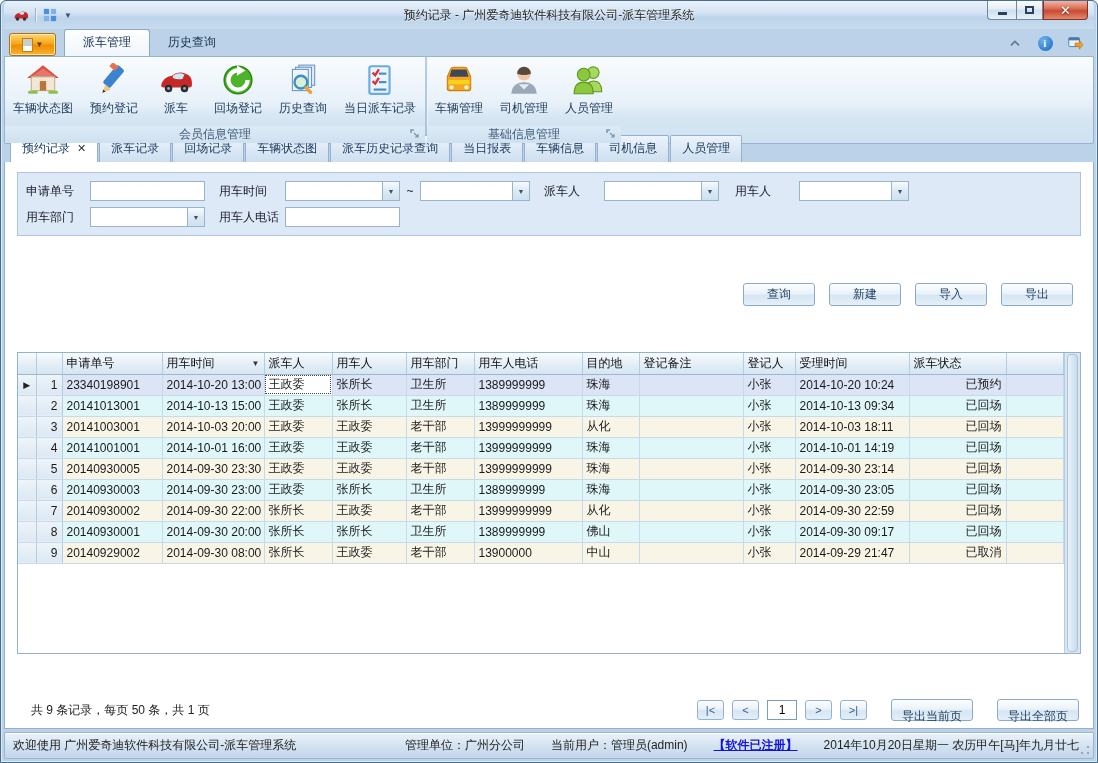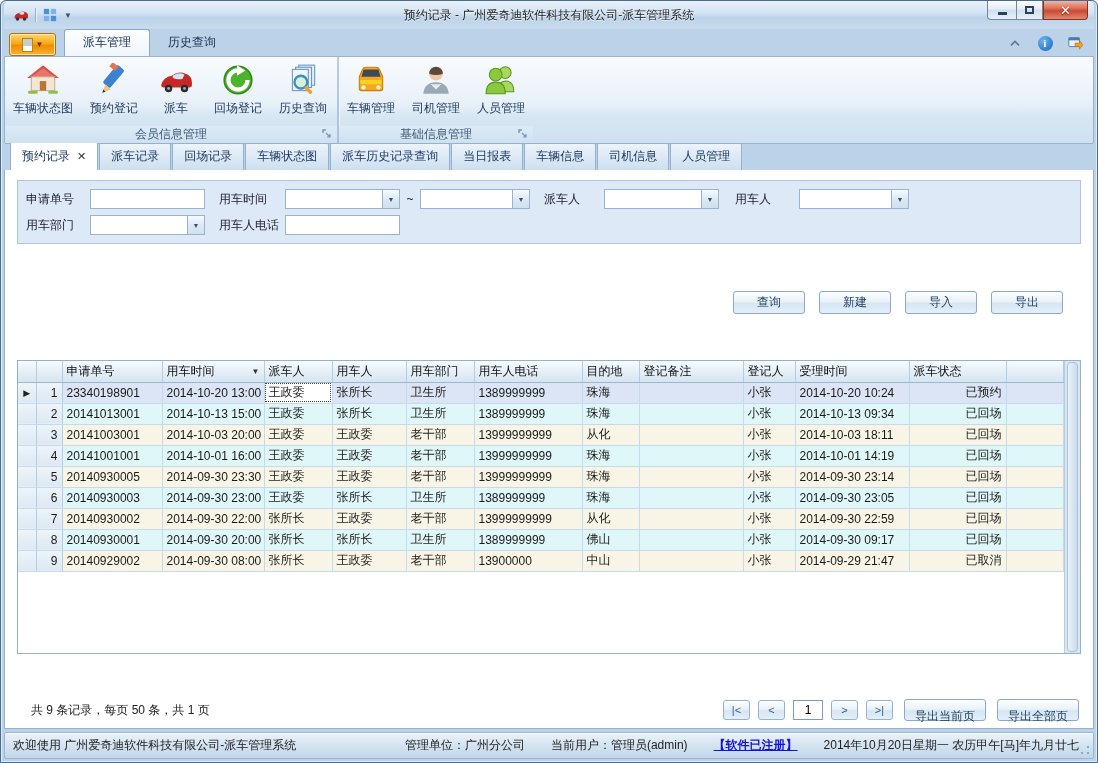--- a/index.html
+++ b/index.html
@@ -58,21 +58,21 @@
   .rb-btn .rb-ic { width:34px; height:34px; }
   .rb-btn .rb-ic svg { width:34px; height:34px; }
   .rb-lb { color:#1c3least; color:#1c3a5a; white-space:nowrap; }
   .rb-sep { width:1px; margin:4px 0; background:#c3d5e6; box-shadow:1px 0 0 #f4f9fd; }
   .rb-caption { height:17px; display:flex; align-items:center; justify-content:center;
     color:#3e5a7a; position:relative; background:linear-gradient(#dcebf7,#cfe0ef); }
   .rb-launcher { position:absolute; right:4px; bottom:3px; width:11px; height:11px; cursor:pointer; }
   .group-div { width:2px; background:linear-gradient(#b9cfe2,#a9c2d9); box-shadow:1px 0 0 #eef5fb; }
 
   
-  .doc-tabs { height:26px; display:flex; align-items:flex-end; padding-left:6px; gap:1px;
+  .doc-tabs { height:18px; display:flex; align-items:flex-end; padding-left:6px; gap:1px;
     background:#bcd2e8; }
   .d-tab { padding:4px 11px 5px 11px; color:#16365c; cursor:pointer; white-space:nowrap;
     background:linear-gradient(#ecf3fb,#cddff0); border:1px solid #94b2cf; border-bottom:none;
     border-radius:2px 2px 0 0; display:flex; align-items:center; gap:7px; }
   .d-tab.active { background:#fff; font-weight:normal; padding-top:5px; }
   .tab-close { color:#333; font-weight:bold; font-size:11px; cursor:pointer; line-height:1; }
 
   
   .content { flex:1; background:#fff; border:1px solid #94b2cf; border-top:none;
     display:flex; flex-direction:column; padding:10px 12px 4px 12px; overflow:hidden;gap:38px; }
@@ -83,21 +83,21 @@
   .w65{width:64px;} .w80{width:80px;} .w75{width:74px;} .wtilde{width:20px;text-align:center;}
   .f-input { width:115px; height:20px; border:1px solid #96b4cc; background:#fff; padding:0 3px;
     font:inherit; }
   .combo { width:115px; height:20px; border:1px solid #96b4cc; background:#fff; display:flex; }
   .combo.w110 { width:110px; }
   .combo .c-txt { flex:1; }
   .combo .c-btn { width:17px; border-left:1px solid #96b4cc; display:flex; align-items:center;
     justify-content:center; font-size:7px; color:#3a526b; cursor:pointer;
     background:linear-gradient(#f7fbfe,#dcE9f4 50%,#cfe0ee); }
 
-  .action-row { display:flex; justify-content:flex-end; gap:14px; margin:9px 18px 8px 0; }
+  .action-row { display:flex; justify-content:flex-end; gap:14px; margin:9px 8px 8px 0; }
   .act-btn { width:72px; height:23px; border:1px solid #89abc9; border-radius:3px; color:#1a3a5c;
     background:linear-gradient(#fdfeff,#eaf2f9 45%,#d6e6f3 55%,#e4eff8); cursor:pointer;
     font:inherit; }
 
   
   .grid { flex:1; position:relative; border:1px solid #94b2cf; background:#fff; overflow:hidden; }
   .grid table { border-collapse:collapse; table-layout:fixed; width:calc(100% - 16px); }
   .grid th, .grid td { height:21px; padding:0 4px; overflow:hidden; white-space:nowrap;
     border-right:1px solid #c6daea; border-bottom:1px solid #c6daea; font-weight:normal;
     text-align:left; }
@@ -124,21 +124,21 @@
   .grid-footer { height:32px; display:flex; align-items:center; padding:4px 2px 0 14px; gap:8px; }
   .summary { color:#222; }
   .gf-spacer { flex:1; }
   .pg-btn { width:27px; height:20px; border:1px solid #93b3cf; border-radius:3px; color:#35628f;
     background:linear-gradient(#fdfeff,#eaf2f9 45%,#d6e6f3 55%,#e4eff8); font:inherit;
     font-size:11px; cursor:pointer; }
   .page-box { width:30px; height:20px; border:1px solid #7a9cbe; background:#fff; text-align:center;
     font:inherit; padding:0; }
   .exp-btn { height:22px; padding:8px 10px; border:1px solid #89abc9; border-radius:3px; color:#1a3a5c;
     background:linear-gradient(#fdfeff,#eaf2f9 45%,#d6e6f3 55%,#e4eff8); font:inherit; cursor:pointer;
-    margin-left:3px; }
+    margin-left:16px; }
 
   
   .statusbar { height:27px; margin-top:3px; display:flex; align-items:center; gap:26px;
     padding:0 14px 0 8px; color:#222; position:relative;
     background:linear-gradient(#ecf3fa,#d4e3f1 50%,#c2d6ea); border:1px solid #9ab6d2;
     border-radius:2px; box-shadow:inset 0 1px 0 #fff; }
   .sb-welcome { margin-right:auto; }
   .sb-link { color:#1414d8; font-weight:bold; text-decoration:underline; cursor:pointer; }
   .grip { position:absolute; right:3px; bottom:3px; width:10px; height:10px;
     background:
@@ -263,20 +263,32 @@
             <div class="rb-ic"><svg viewBox="0 0 32 32">
                 <rect x="12" y="2" width="15" height="19" fill="#dcebf8" stroke="#6d96c0"></rect>
                 <rect x="9" y="4" width="15" height="19" fill="#e6f0fa" stroke="#6d96c0"></rect>
                 <rect x="6" y="6" width="15" height="20" fill="#eef5fc" stroke="#6d96c0"></rect>
                 <circle cx="14" cy="18" r="6" fill="#d8f0d8" stroke="#3e8ec0" stroke-width="2.2"></circle>
                 <rect x="19" y="21" width="9" height="3.4" rx="1.5" transform="rotate(45 19 21)" fill="#e8a23c"></rect>
               </svg></div>
             <div class="rb-lb">历史查询</div>
           </div>
           <div class="rb-sep"></div>
+          <div class="rb-btn">
+            <div class="rb-ic"><svg viewBox="0 0 32 32">
+                <rect x="5" y="2" width="21" height="28" rx="3" fill="#6aaae0"></rect>
+                <rect x="7" y="4" width="17" height="24" rx="1" fill="#eaf4fd"></rect>
+                <path d="M9 9l2.5 2.5L15 6" stroke="#e03030" stroke-width="2.2" fill="none"></path>
+                <rect x="15" y="9" width="7" height="2" fill="#4a88c8"></rect>
+                <path d="M9 17l2.5 2.5L15 14" stroke="#e03030" stroke-width="2.2" fill="none"></path>
+                <rect x="15" y="17" width="7" height="2" fill="#4a88c8"></rect>
+                <rect x="10" y="24" width="12" height="2" fill="#4a88c8"></rect>
+              </svg></div>
+            <div class="rb-lb">当日派车记录</div>
+          </div>
           <div class="rb-sep"></div>
         </div>
         <div class="rb-caption">会员信息管理<span class="rb-launcher"><svg viewBox="0 0 11 11" width="11" height="11">
               <path d="M1 4V1h3" fill="none" stroke="#7a96b2" stroke-width="1.5"></path>
               <path d="M4 4l4 4m0-3v3H5" fill="none" stroke="#7a96b2" stroke-width="1.2"></path>
             </svg></span></div>
       </div>
       <div class="group-div"></div>
       <div class="rb-group">
         <div class="rb-btns">

